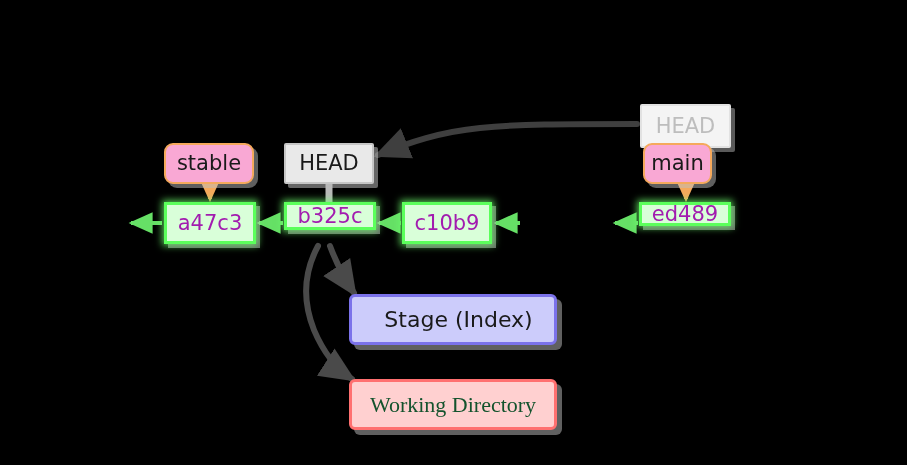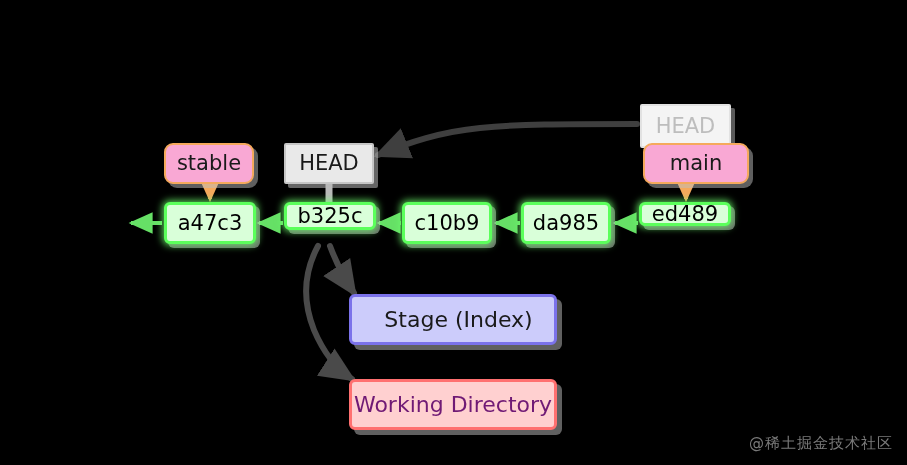--- a/index.html
+++ b/index.html
@@ -31,22 +31,22 @@
     align-items: center;
     justify-content: center;
     text-align: center;
     line-height: 1;
     white-space: nowrap;
   }
   
   .commit {
     background: #d9ffd9;
     border: 3px solid #5bff5b;
-    border-radius: 6px;
-    color: #000000;
+    border-radius: 0;
+    color: #a21caf;
     font-size: 21px;
     box-shadow: 0 0 7px 2px rgba(110,255,110,0.75),
                 4px 4px 0 0 rgba(190,190,190,0.55);
   }
   
   .ref-orange {
     background: #f9a8d4;
     border: 2px solid #f5a95c;
     border-radius: 9px;
     color: #1a1a1a;
@@ -74,23 +74,24 @@
     border: 3px solid #7b72ea;
     border-radius: 6px;
     color: #1a1a1a;
     font-size: 22px;
     box-shadow: 5px 5px 0 0 rgba(175,175,175,0.55);
   }
   .area-work {
     background: #ffd0d0;
     border: 3px solid #ff7070;
     border-radius: 6px;
-    color: #701a75;
+    color: #14532d;
     font-size: 22px;
     box-shadow: 5px 5px 0 0 rgba(175,175,175,0.55);
+    font-family: Liberation Serif, serif;
   }
   .watermark {
     position: absolute;
     right: 14px;
     bottom: 12px;
     color: #8f8f8f;
     font-size: 15px;
     letter-spacing: 1px;
     opacity: 0.85;
     white-space: nowrap;
@@ -143,42 +144,38 @@
   </div>
 
   <div class="node ref-orange" style="left:164px; top:143px; width:90px; height:41px;">
     <span>stable</span>
   </div>
 
   <div class="node ref-gray" style="left:284px; top:143px; width:90px; height:41px;">
     <span>HEAD</span>
   </div>
 
-  <div class="node ref-orange" style="left:643px; top:143px; width:106px; height:41px;">
+  <div class="node ref-orange" style="left:643px; top:143px; width:69px; height:41px;">
     <span>main</span>
   </div>
 
   <div class="node commit" style="left:164px; top:202px; width:92px; height:42px;">
     <span>a47c3</span>
   </div>
   <div class="node commit" style="left:284px; top:202px; width:92px; height:28px;">
     <span>b325c</span>
   </div>
   <div class="node commit" style="left:402px; top:202px; width:90px; height:42px;">
     <span>c10b9</span>
   </div>
-  <div class="node commit" style="left:521px; top:202px; width:90px; height:42px;">
-    <span>da985</span>
-  </div>
   <div class="node commit" style="left:639px; top:202px; width:92px; height:24px;">
     <span>ed489</span>
   </div>
 
   <div class="node area-stage" style="left:349px; top:294px; width:208px; height:51px;padding-left:11px;">
     <span>Stage (Index)</span>
   </div>
   <div class="node area-work" style="left:349px; top:379px; width:208px; height:51px;">
     <span>Working Directory</span>
   </div>
 
-  <div class="watermark">@稀土掘金技术社区</div>
 
 </div>
 
 </body></html>

